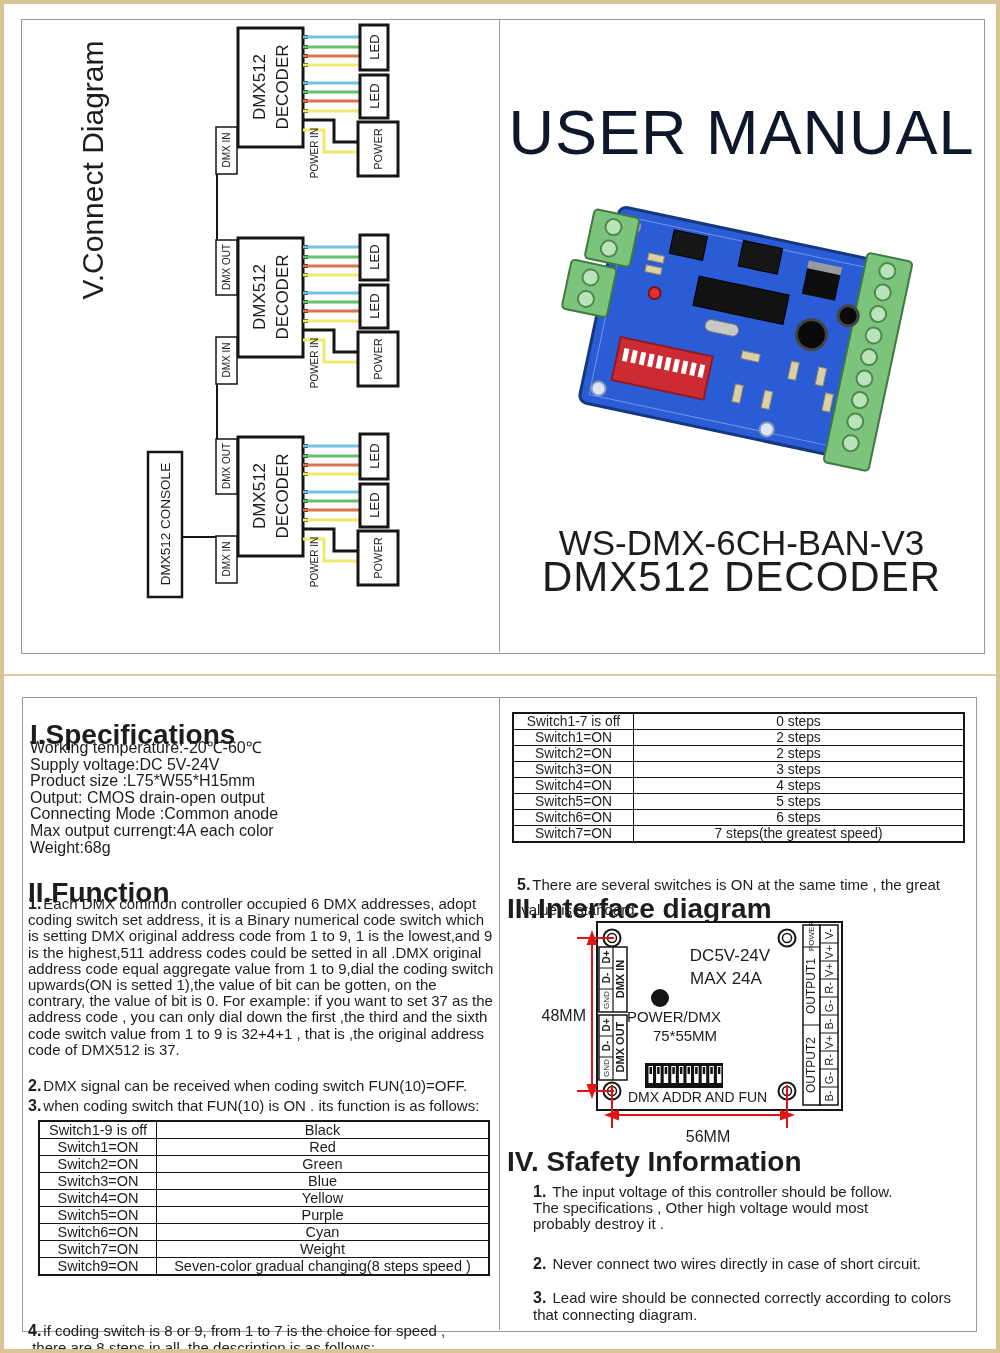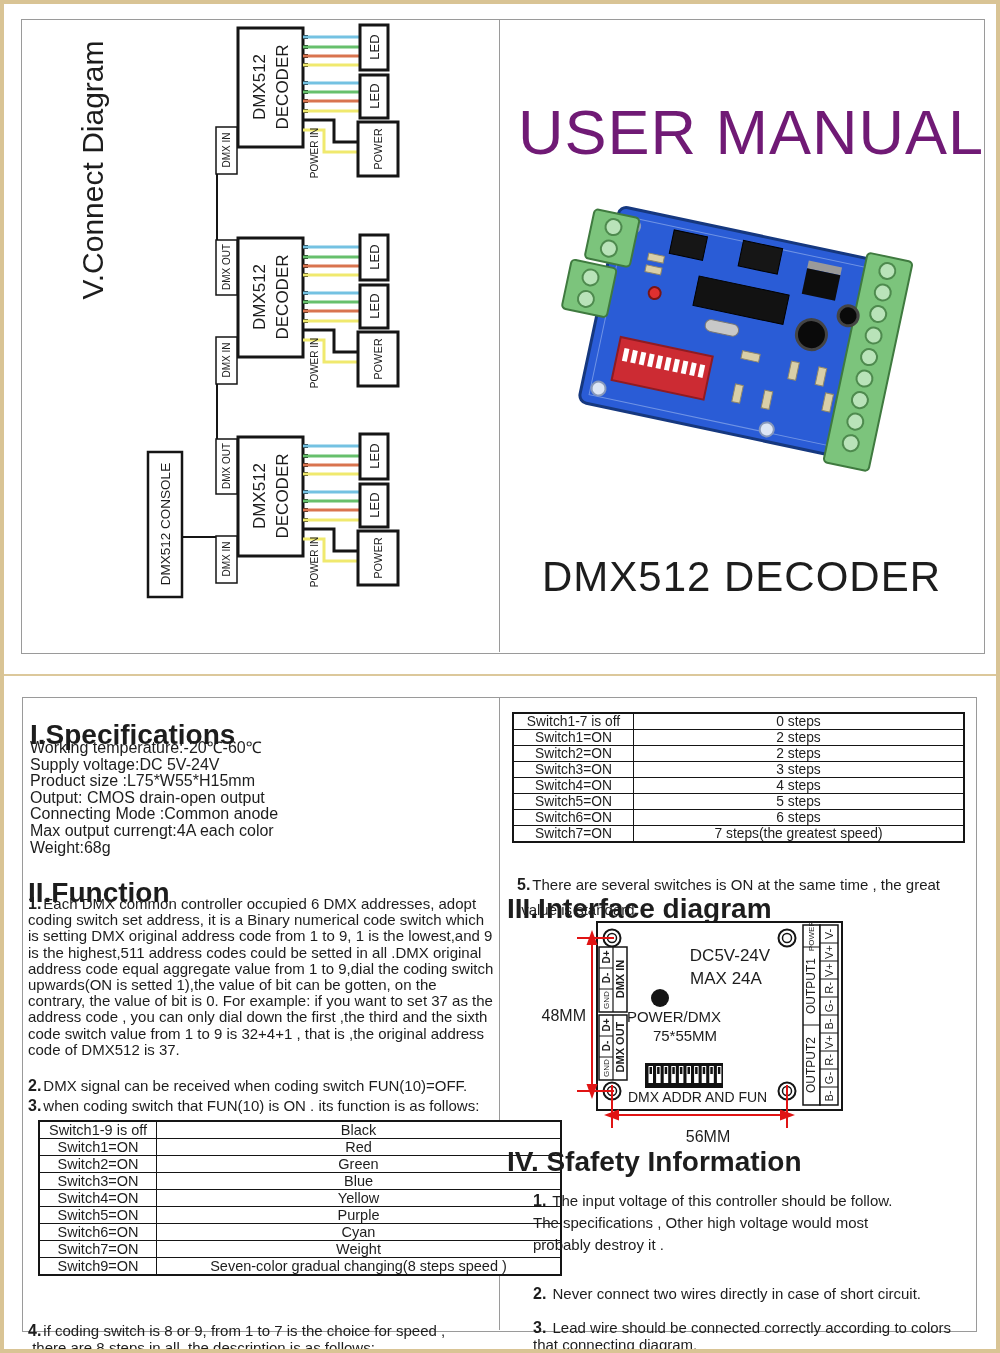--- a/index.html
+++ b/index.html
@@ -10,31 +10,31 @@
   .box{position:absolute;border:1px solid #9a9a9a;background:#fff;}
   .vdiv{position:absolute;width:1px;background:#9a9a9a;}
   svg text{font-family:"Liberation Sans",sans-serif;fill:#1d1d1d;}
   .abs{position:absolute;}
   .h{position:absolute;font-weight:bold;font-size:28px;color:#1d1d1d;letter-spacing:0px;white-space:nowrap;margin-top:13px;}
   .bodytxt{font-size:15px;line-height:16.2px;color:#1d1d1d;}
   .pre{white-space:pre-line;}
   .nw{white-space:nowrap;}
   b.n{font-weight:bold;font-size:16px;padding-right:2px;}
   .speclines div{font-size:16px;line-height:16.6px;color:#1d1d1d;white-space:nowrap;}
-  .mtitle{position:absolute;left:499px;width:485px;text-align:right;top:96px;
-          font-size:63px;letter-spacing:1px;color:#701a75;white-space:nowrap;}
+  .mtitle{position:absolute;left:499px;width:485px;text-align:center;top:96px;
+          font-size:63px;letter-spacing:1px;color:#0f172a;white-space:nowrap;}
   .model{position:absolute;left:499px;width:485px;text-align:center;top:523px;
          font-size:35px;color:#1d1d1d;white-space:nowrap;}
   .product{position:absolute;left:499px;width:485px;text-align:center;top:553px;
            font-size:42px;letter-spacing:1px;color:#1d1d1d;white-space:nowrap;}
   table.dtab{position:absolute;border-collapse:collapse;table-layout:fixed;
              border:2px solid #151515;background:#fff;}
   table.dtab td{border:1px solid #151515;text-align:center;padding:0;overflow:hidden;
                 white-space:nowrap;color:#1d1d1d;}
-  .ctable{left:38px;top:1120px;width:524px;}
+  .ctable{left:38px;top:1120px;width:452px;}
   .ctable td{height:15px;font-size:14.5px;}
   .ctable td:first-child{width:116px;}
   .stable{left:512px;top:712px;width:453px;}
   .stable td{height:13px;font-size:13.8px;}
   .stable td:first-child{width:119px;}
   
   .blk{stroke:#151515;fill:#fff;}
   .wire{fill:none;stroke-width:3;}
   .wb{stroke:#74c2e2;} .wg{stroke:#67c06c;} .wo{stroke:#d9744f;} .wy{stroke:#f0e96e;}
   .wk{stroke:#151515;}
@@ -253,20 +253,21 @@
         <rect x="150" y="116" width="18" height="8"></rect>
           <rect x="200" y="116" width="8" height="18"></rect>
         <rect x="228" y="116" width="8" height="18"></rect>
           <rect x="240" y="140" width="8" height="18"></rect>
         <rect x="180" y="150" width="8" height="18"></rect>
           <rect x="150" y="150" width="8" height="18"></rect>
       </g>
     </g>
   </svg>
 
+  <div class="model">WS-DMX-6CH-BAN-V3</div>
   <div class="product">DMX512 DECODER</div>
 
   <div class="box" style="left:22px;top:697px;width:953px;height:633px;"></div>
   <div class="vdiv" style="left:499px;top:697px;height:633px;"></div>
 
   <div class="h" style="left:30px;top:706px;">I.Specifications</div>
   <div class="abs speclines" style="left:30px;top:740px;">
     <div>Working temperature:-20℃-60℃</div>
     <div>Supply voltage:DC 5V-24V</div>
     <div>Product size :L75*W55*H15mm</div>
@@ -491,21 +492,21 @@
       <polygon class="redf" points="795,1115 780,1109.5 780,1120.5"></polygon>
       <line class="red" x1="612" y1="1085" x2="612" y2="1128"></line>
       <line class="red" x1="787" y1="1085" x2="787" y2="1128"></line>
       <text x="708" y="1142" font-size="16" text-anchor="middle">56MM</text>
     </g>
   </svg>
 
   <div class="h" style="left:507px;top:1133px;">IV. Sfafety Information</div>
 
   <div class="abs" style="left:533px;top:1168px;width:448px;">
-    <div class="bodytxt pre" style="line-height:22px;margin-bottom:13px;">
+    <div class="bodytxt pre" style="line-height:16px;margin-bottom:7px;">
       <b class="n">1.</b><span> The input voltage of this controller should be follow.
 The specifications , Other high voltage would most
 probably destroy it .</span>
     </div>
     <div class="bodytxt pre" style="line-height:16.8px;margin-bottom:1px;">
       <b class="n">2.</b><span> Never connect two wires directly in case of short circuit.</span>
     </div>
     <div class="bodytxt pre" style="line-height:16.8px;margin-bottom:7px;">
       <b class="n">3.</b><span> Lead wire should be connected correctly according to colors
 that connecting diagram.</span>

